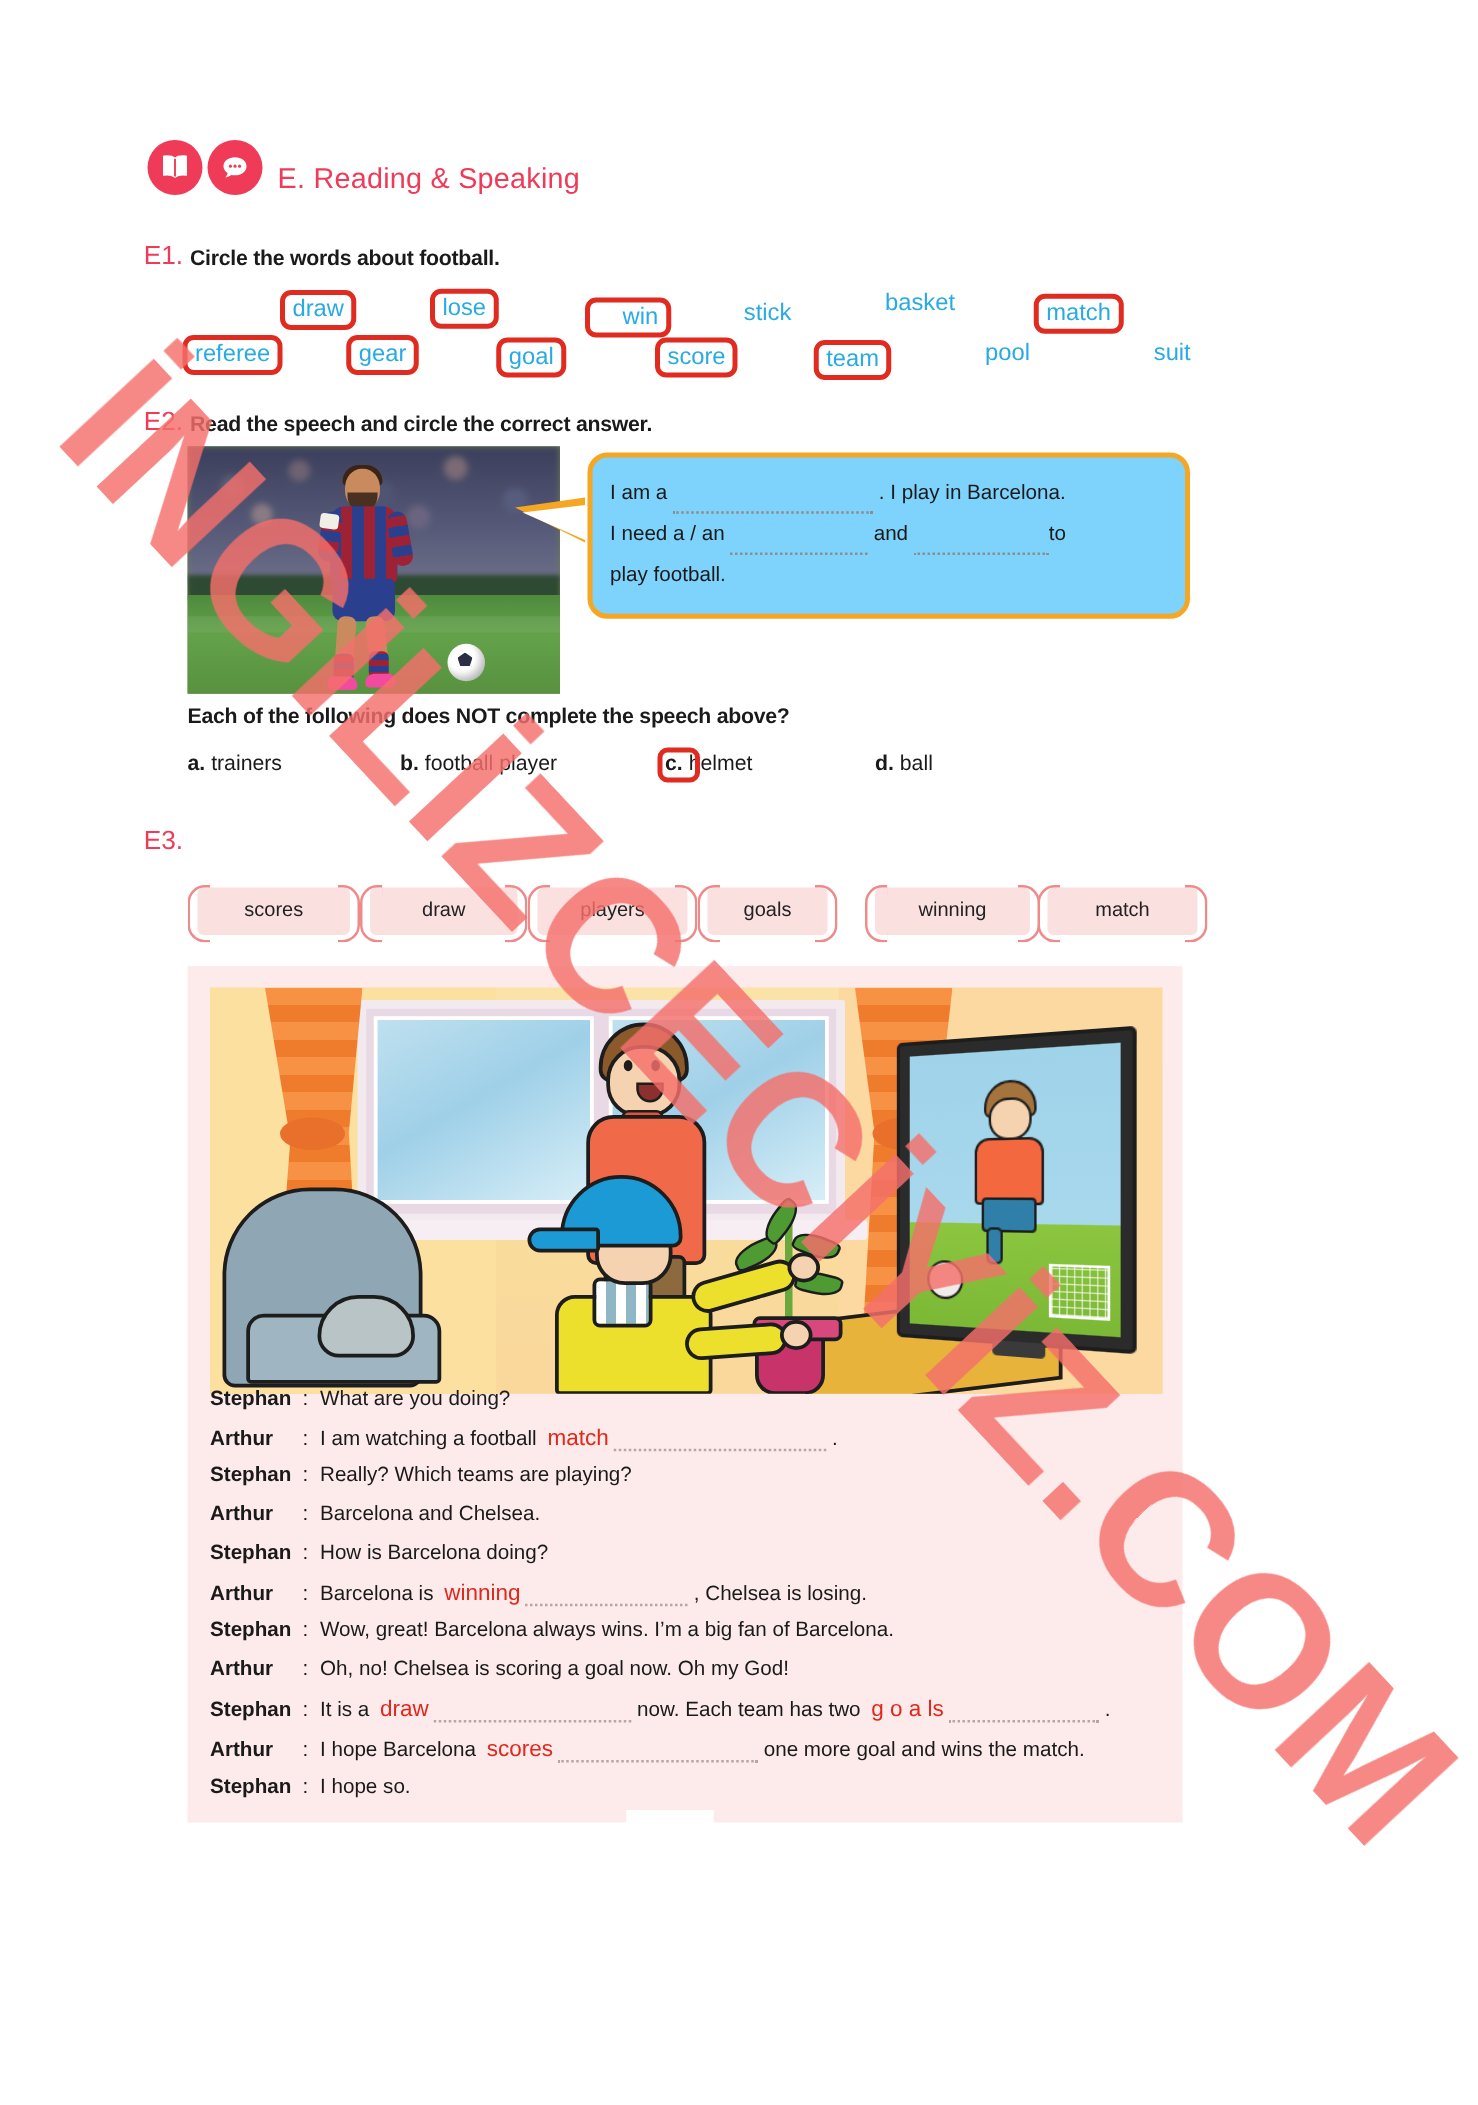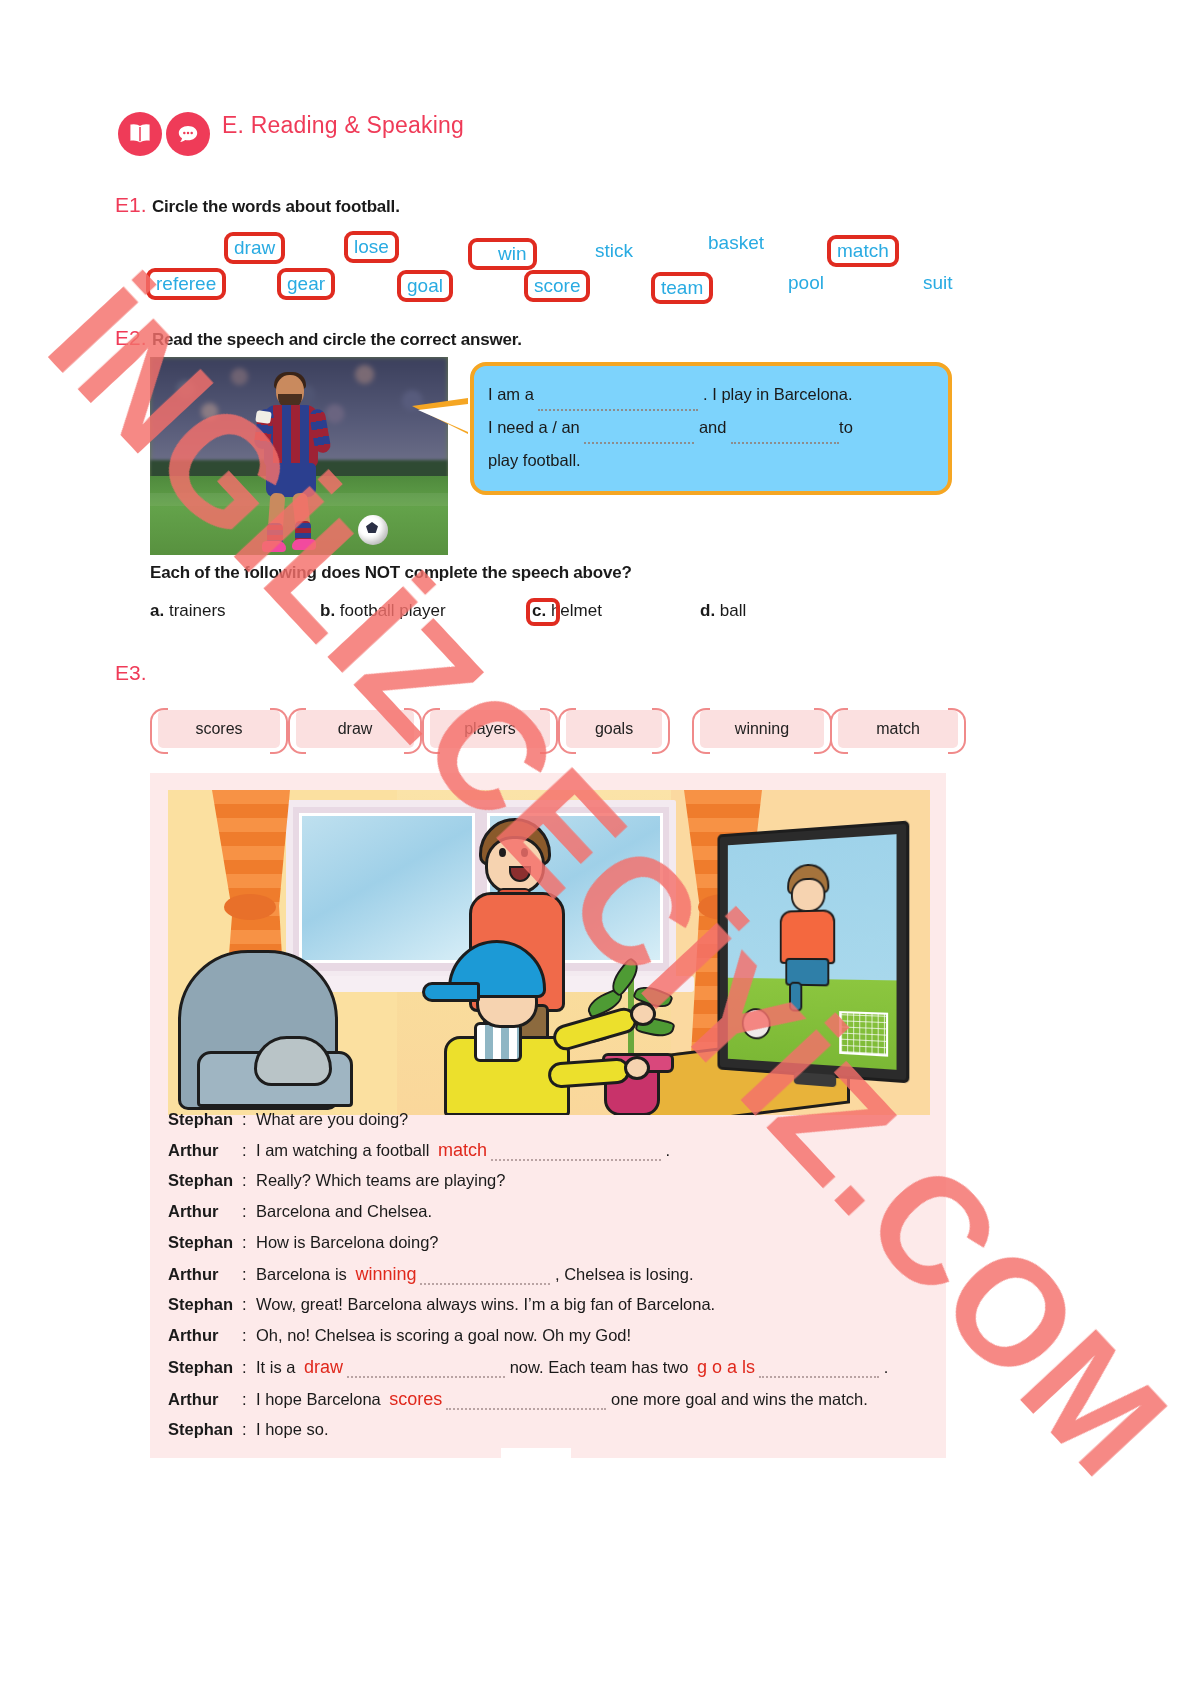--- a/index.html
+++ b/index.html
@@ -14,21 +14,21 @@
   }
 
   .page { position: relative; width: 1182px; height: 1684px; }
 
   
   .section-header {
     position: absolute;
     left: 118px;
     top: 112px;
     display: flex;
-    align-items: flex-start;
+    align-items: flex-end;
     gap: 12px;
   }
   .icon-pair { display: flex; gap: 4px; }
   .icon-badge {
     width: 44px; height: 44px;
     background: #ef3b58;
     border-radius: 50% 50% 50% 50% / 45% 45% 55% 55%;
     border-top-left-radius: 50%;
     border-top-right-radius: 50%;
     border-bottom-left-radius: 50%;

